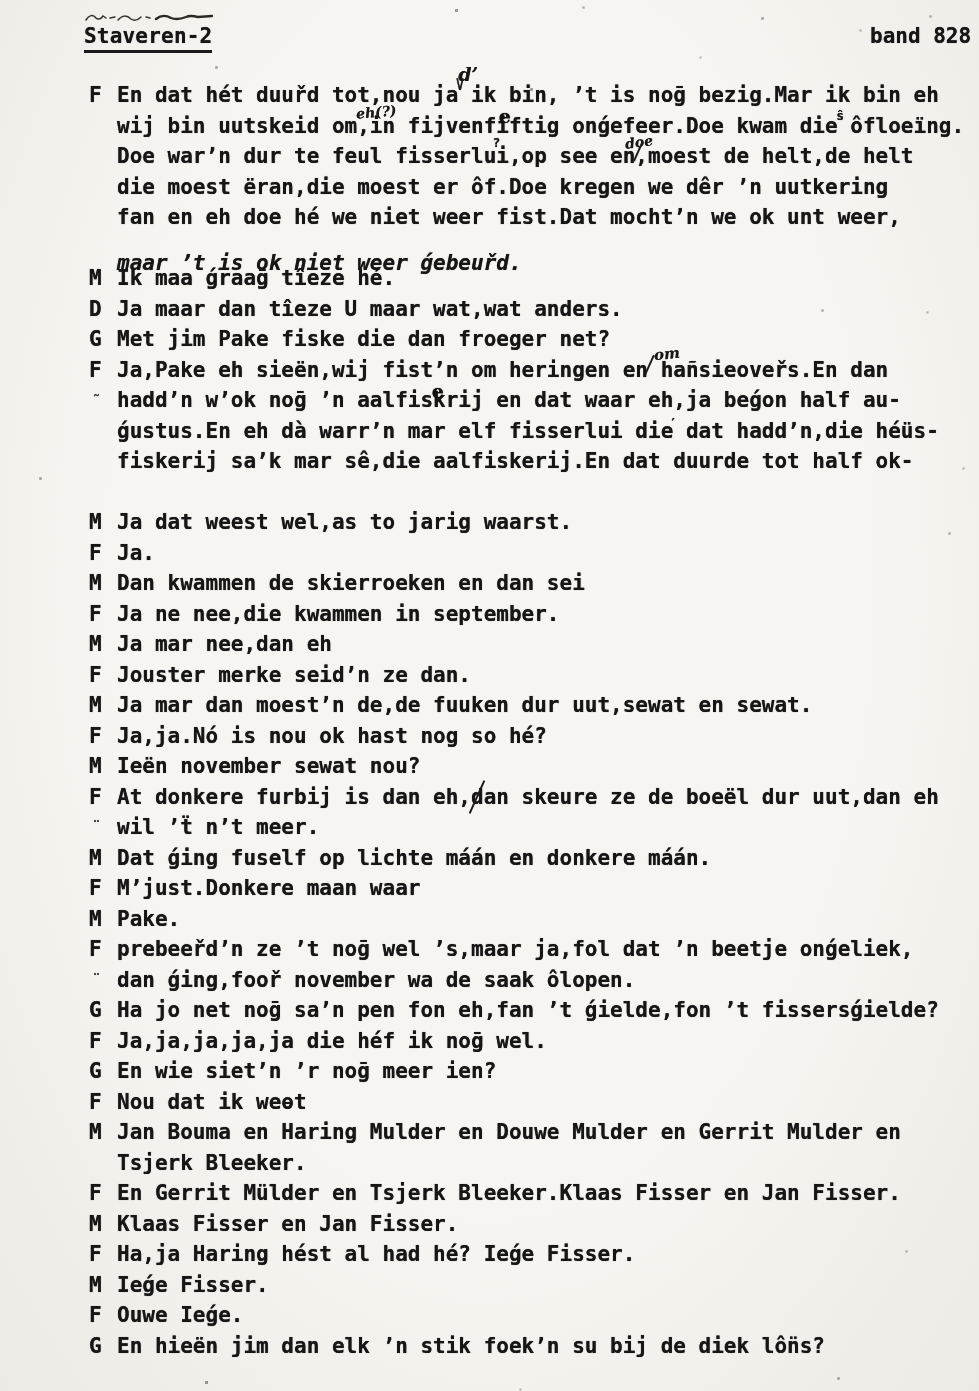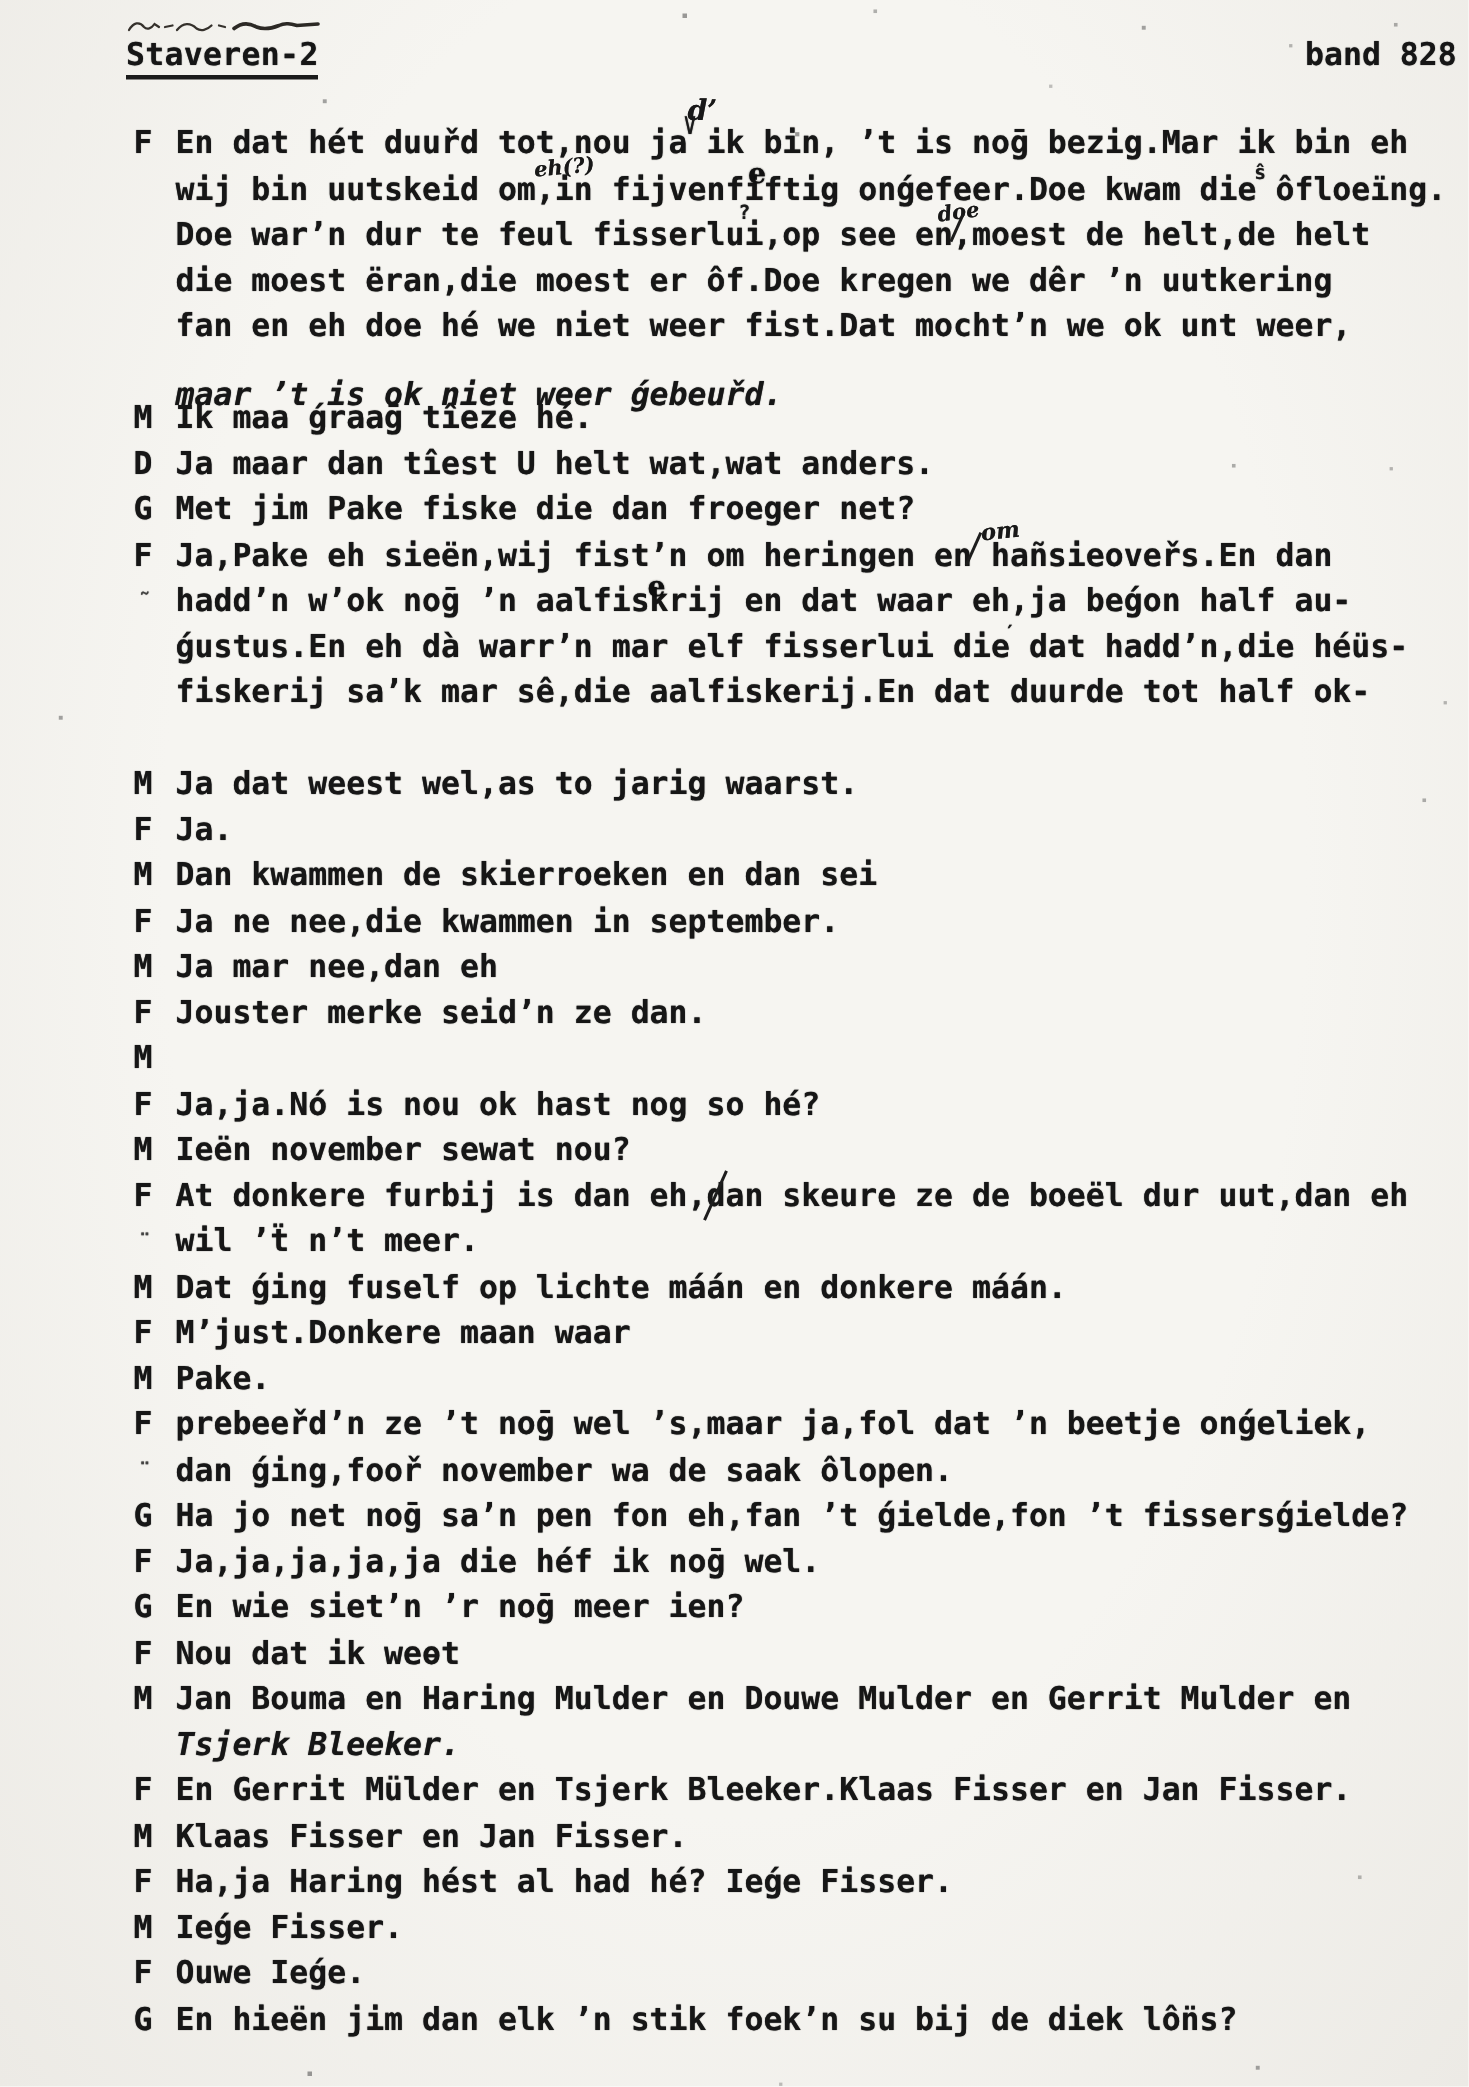--- a/index.html
+++ b/index.html
@@ -124,21 +124,21 @@
       <div class="line" style="top: 251px; font-style: italic;">
         <span class="spk"></span>
         <span class="txt">maar ’t is ok niet weer ǵebeuřd.</span>
       </div>
       <div class="line" style="top: 266px;">
         <span class="spk">M</span>
         <span class="txt">Ik maa ǵraaḡ tîeze hé.</span>
       </div>
       <div class="line" style="top: 296.5px;">
         <span class="spk">D</span>
-        <span class="txt">Ja maar dan tîest U helt wat,wat anders.</span>
+        <span class="txt">Ja maar dan tîeze U maar wat,wat anders.</span>
       </div>
       <div class="line" style="top: 327px;">
         <span class="spk">G</span>
         <span class="txt">Met jim Pake fiske die dan froeger net?</span>
       </div>
       <div class="line" style="top: 357.5px;">
         <span class="spk">F</span>
         <span class="txt">Ja,Pake eh sieën,wij fist’n om heringen en hañsieoveřs.En dan<span class="ann ann-script" style="left: 537.2px; top: -11px; font-size: 15px; transform: rotate(-6deg);">om</span><span class="ann ann-slash" style="left: 530.88px; top: -4px; height: 24px;"></span></span>
       </div>
       <div class="line" style="top: 388px;">
@@ -172,20 +172,21 @@
       <div class="line" style="top: 632px;">
         <span class="spk">M</span>
         <span class="txt">Ja mar nee,dan eh</span>
       </div>
       <div class="line" style="top: 662.5px;">
         <span class="spk">F</span>
         <span class="txt">Jouster merke seid’n ze dan.</span>
       </div>
       <div class="line" style="top: 693px;">
         <span class="spk">M</span>
+        <span class="txt">Ja mar dan moest’n de,de fuuken dur uut,sewat en sewat.</span>
       </div>
       <div class="line" style="top: 723.5px;">
         <span class="spk">F</span>
         <span class="txt">Ja,ja.Nó is nou ok hast nog so hé?</span>
       </div>
       <div class="line" style="top: 754px;">
         <span class="spk">M</span>
         <span class="txt">Ieën november sewat nou?</span>
       </div>
       <div class="line" style="top: 784.5px;">
@@ -229,21 +230,21 @@
         <span class="txt">En wie siet’n ’r noḡ meer ien?</span>
       </div>
       <div class="line" style="top: 1089.5px;">
         <span class="spk">F</span>
         <span class="txt">Nou dat ik weɵt</span>
       </div>
       <div class="line" style="top: 1120px;">
         <span class="spk">M</span>
         <span class="txt">Jan Bouma en Haring Mulder en Douwe Mulder en Gerrit Mulder en</span>
       </div>
-      <div class="line" style="top: 1150.5px; font-style: italic;">
+      <div class="line" style="top: 1150.5px;">
         <span class="spk"></span>
         <span class="txt">Tsjerk Bleeker.</span>
       </div>
       <div class="line" style="top: 1181px;">
         <span class="spk">F</span>
         <span class="txt">En Gerrit Mülder en Tsjerk Bleeker.Klaas Fisser en Jan Fisser.</span>
       </div>
       <div class="line" style="top: 1211.5px;">
         <span class="spk">M</span>
         <span class="txt">Klaas Fisser en Jan Fisser.</span>

